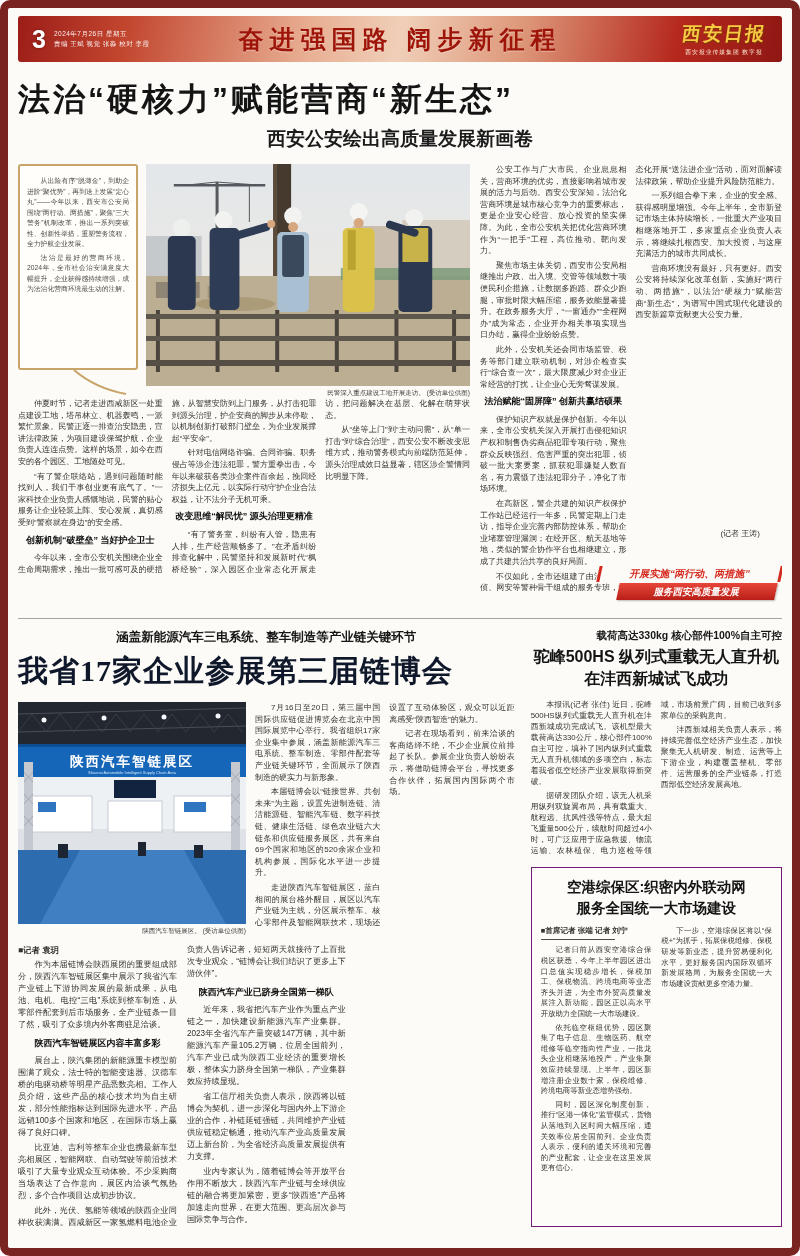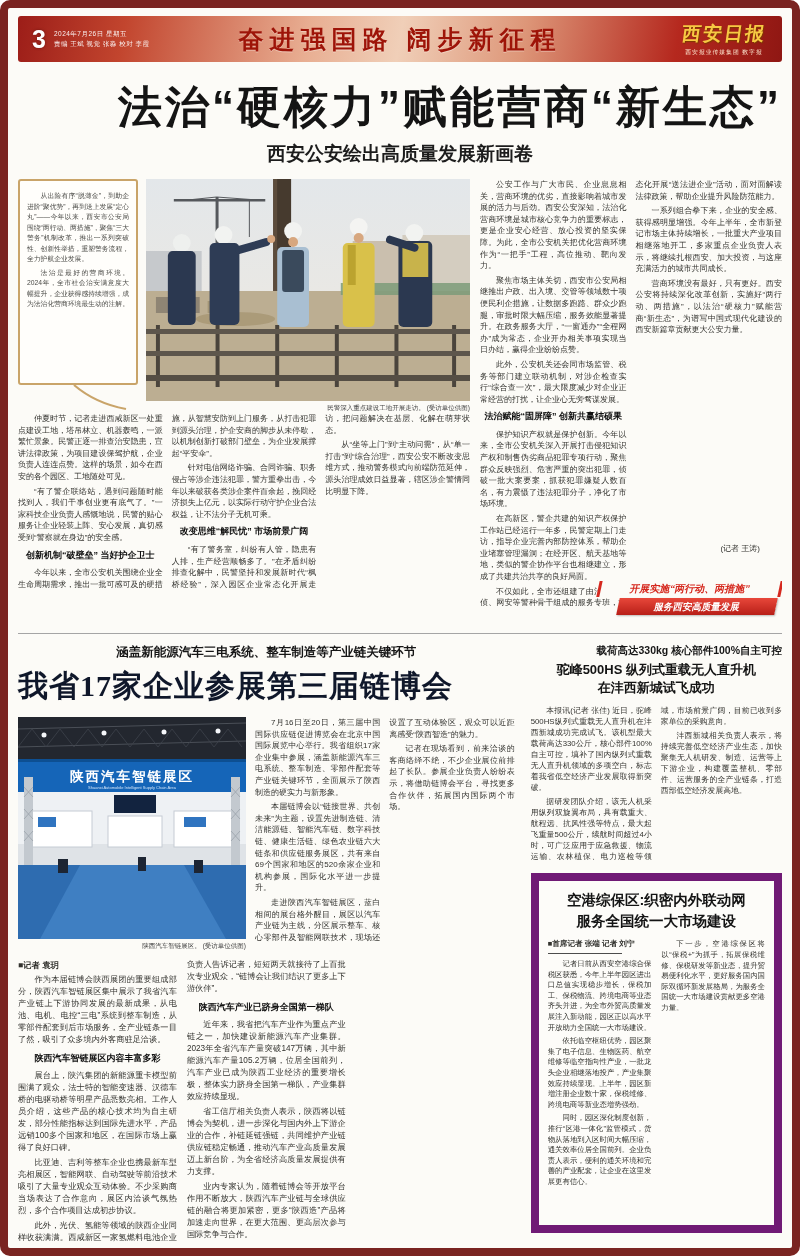--- a/index.html
+++ b/index.html
@@ -10,21 +10,21 @@
     background:linear-gradient(100deg,#9c1d18 0%,#c2452e 14%,#e8ae92 38%,#f0cfb8 50%,#dd9678 66%,#b5281e 86%,#8f1713 100%);}
   .pagenum{font-size:25px;font-weight:900;margin:0 8px 0 14px;text-shadow:0 0 3px #6d130f;}
   .edition{font-size:6.5px;line-height:1.55;opacity:.92;letter-spacing:.5px;}
   .slogan{position:absolute;left:50%;top:50%;transform:translate(-50%,-50%);font-size:25px;font-weight:900;
           color:#9e1408;letter-spacing:6px;white-space:nowrap;text-shadow:0 1px 0 rgba(255,255,255,.35);}
   .mast-logo{margin-left:auto;text-align:center;margin-right:16px;}
   .logo-main{font-family:"Liberation Serif",serif;font-size:19px;font-weight:900;color:#f7c843;
              text-shadow:1px 1px 1px #7d3b00;transform:skewX(-8deg);letter-spacing:2px;}
   .logo-sub{font-size:5.8px;color:#ffe9d2;letter-spacing:1px;margin-top:1px;}
   
-  .h1{font-size:44px;font-weight:900;text-align:right;color:#141414;margin:16px 0 4px;letter-spacing:3px;white-space:nowrap;}
+  .h1{font-size:32px;font-weight:900;text-align:left;color:#141414;margin:16px 0 4px;letter-spacing:3px;white-space:nowrap;}
   .h1sub{font-size:19px;font-weight:700;text-align:center;margin:0 0 12px;color:#1c1c1c;}
   .a1{display:flex;gap:10px;}
   .a1-left{width:452px;}
   .a1-toprow{display:flex;gap:8px;}
   .leadwrap{width:120px;position:relative;}
   .leadbox{box-sizing:border-box;width:120px;height:206px;border:2px solid #c9a469;border-radius:3px;
            padding:10px 7px;font-size:6.8px;line-height:1.55;color:#4a4a46;background:#fffefb;overflow:hidden;}
   .leadbox p{text-indent:2em;margin:0 0 3px;text-align:justify;}
   .lead-tail{position:absolute;left:52px;top:204px;}
   .photo1wrap{flex:1;}
@@ -47,23 +47,23 @@
   .s2-left{width:498px;}
   .kicker2{font-size:12.5px;font-weight:800;text-align:center;color:#161616;}
   .h2{font-size:30px;font-weight:900;margin:5px 0 10px;letter-spacing:1px;color:#0f172a;white-space:nowrap;font-family:Liberation Serif, serif;}
   .s2row{display:flex;gap:9px;}
   .photo2wrap{width:228px;}
   .d-block{flex:1;height:234px;column-count:2;column-gap:9px;font-size:8px;line-height:11.6px;}
   .e-block{margin-top:8px;height:292px;column-count:3;column-gap:10px;font-size:8.2px;line-height:12px;}
   .byline{font-weight:800;font-size:8.4px;margin:0 0 4px;text-indent:0 !important;break-inside:avoid;}
   .s2-right{width:252px;}
   .kicker3{font-size:10.5px;font-weight:800;text-align:right;color:#161616;}
-  .h3{font-size:13px;font-weight:900;text-align:center;line-height:1.4;margin:3px 0 8px;color:#141414;}
+  .h3{font-size:16px;font-weight:900;text-align:center;line-height:1.4;margin:3px 0 8px;color:#141414;}
   .f-block{height:158px;column-count:2;column-gap:9px;font-size:7.8px;line-height:11px;}
-  .redbox{margin-top:10px;border:8px solid #701a75;padding:9px 9px 6px;height:360px;box-sizing:border-box;background:#fdfcf9;}
+  .redbox{margin-top:10px;border:1px solid #701a75;padding:9px 9px 6px;height:360px;box-sizing:border-box;background:#fdfcf9;}
   .h4{font-size:14.5px;font-weight:900;text-align:center;line-height:1.45;color:#141414;}
   .g-block{margin-top:7px;height:270px;column-count:2;column-gap:10px;font-size:7.4px;line-height:10.6px;}
   .g-byline{font-weight:800;font-size:7.6px;text-indent:0 !important;margin:0 0 2px;break-inside:avoid;}
   .g-rule{border:none;border-top:1px solid #4c4c4c;width:74px;margin:0 0 5px;break-inside:avoid;}
   svg text{font-family:"Liberation Sans",sans-serif;}
 </style>
 </head>
 <body>
 
 <div class="page">
@@ -150,21 +150,21 @@
           </svg>
           <div class="caption">民警深入重点建设工地开展走访。 (受访单位供图)</div>
         </div>
       </div>
       <div class="b-block cols">
         <p>仲夏时节，记者走进西咸新区一处重点建设工地，塔吊林立、机器轰鸣，一派繁忙景象。民警正逐一排查治安隐患，宣讲法律政策，为项目建设保驾护航，企业负责人连连点赞。这样的场景，如今在西安的各个园区、工地随处可见。</p>
         <p>“有了警企联络站，遇到问题随时能找到人，我们干事创业更有底气了。”一家科技企业负责人感慨地说，民警的贴心服务让企业轻装上阵、安心发展，真切感受到“警察就在身边”的安全感。</p>
         <p class="subhead">创新机制“破壁垒” 当好护企卫士</p>
         <p>今年以来，全市公安机关围绕企业全生命周期需求，推出一批可感可及的硬措施，从智慧安防到上门服务，从打击犯罪到源头治理，护企安商的脚步从未停歇，以机制创新打破部门壁垒，为企业发展撑起“平安伞”。</p>
         <p>针对电信网络诈骗、合同诈骗、职务侵占等涉企违法犯罪，警方重拳出击，今年以来破获各类涉企案件百余起，挽回经济损失上亿元，以实际行动守护企业合法权益，让不法分子无机可乘。</p>
-        <p class="subhead">改变思维“解民忧” 市场前景广阔</p>
+        <p class="subhead">改变思维“解民忧” 源头治理更精准</p>
         <p>“有了警务室，纠纷有人管，隐患有人排，生产经营顺畅多了。”在矛盾纠纷排查化解中，民警坚持和发展新时代“枫桥经验”，深入园区企业常态化开展走访，把问题解决在基层、化解在萌芽状态。</p>
         <p>从“坐等上门”到“主动问需”，从“单一打击”到“综合治理”，西安公安不断改变思维方式，推动警务模式向前端防范延伸，源头治理成效日益显著，辖区涉企警情同比明显下降。</p>
       </div>
     </div>
 
     <div class="a1-right cols">
       <p>公安工作与广大市民、企业息息相关，营商环境的优劣，直接影响着城市发展的活力与后劲。西安公安深知，法治化营商环境是城市核心竞争力的重要标志，更是企业安心经营、放心投资的坚实保障。为此，全市公安机关把优化营商环境作为“一把手”工程，高位推动、靶向发力。</p>
       <p>聚焦市场主体关切，西安市公安局相继推出户政、出入境、交管等领域数十项便民利企措施，让数据多跑路、群众少跑腿，审批时限大幅压缩，服务效能显著提升。在政务服务大厅，“一窗通办”“全程网办”成为常态，企业开办相关事项实现当日办结，赢得企业纷纷点赞。</p>
       <p>此外，公安机关还会同市场监管、税务等部门建立联动机制，对涉企检查实行“综合查一次”，最大限度减少对企业正常经营的打扰，让企业心无旁骛谋发展。</p>
       <p class="subhead">法治赋能“固屏障” 创新共赢结硕果</p>

